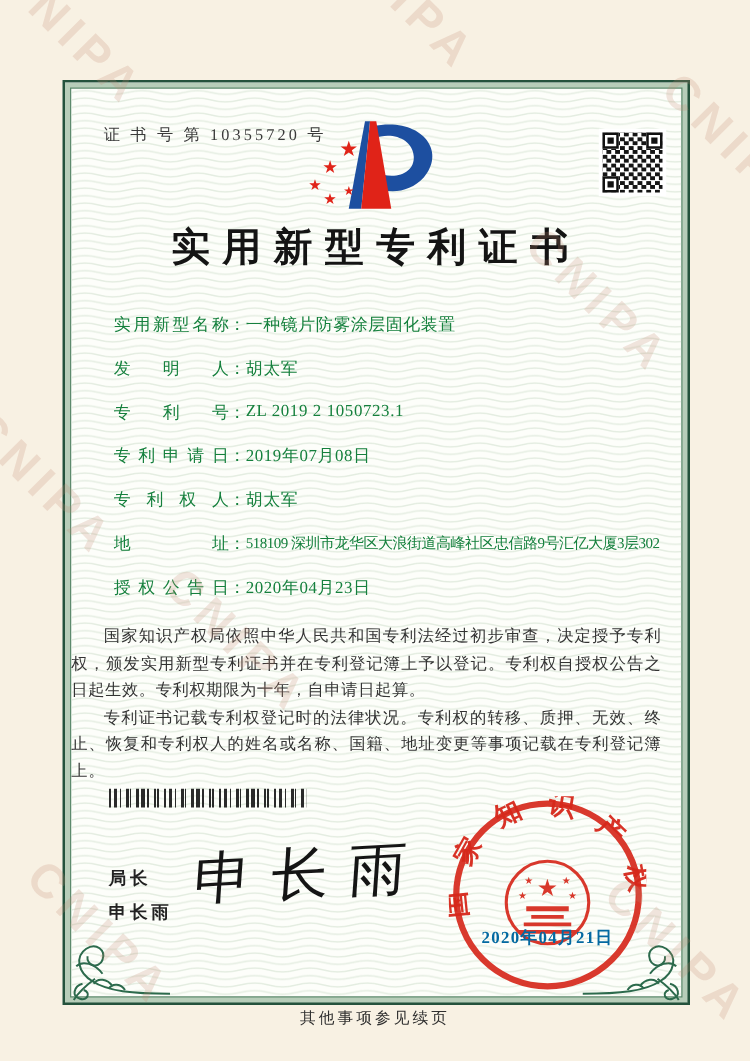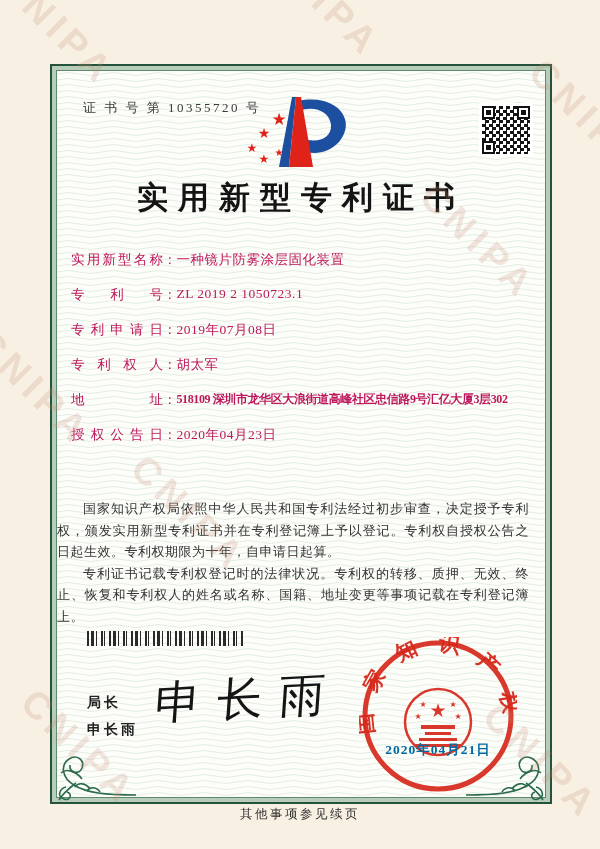--- a/index.html
+++ b/index.html
@@ -45,26 +45,26 @@
     background:repeating-conic-gradient(#151515 0% 25%, #fff 0% 50%);
     background-size:7px 7px;}
   .fp{position:absolute;width:13px;height:13px;border:2px solid #111;background:#fff;box-sizing:border-box;}
   .fp::after{content:"";position:absolute;inset:2px;background:#111;}
   .fp.tl{left:0;top:0}.fp.tr{right:0;top:0}.fp.bl{left:0;bottom:0}
 
   .title{position:absolute;top:106px;left:0;width:100%;text-align:center;
     font-size:31px;font-weight:600;letter-spacing:10px;color:#141414;white-space:nowrap;}
 
   
-  .fields{position:absolute;left:14px;right:22px;top:180px;font-size:13.5px;color:#be185d;}
+  .fields{position:absolute;left:34px;right:22px;top:180px;font-size:13.5px;color:#15803d;}
   .frow{height:22px;margin-bottom:13px;white-space:nowrap;}
   .flabel{display:inline-block;width:92px;text-align:justify;text-align-last:justify;vertical-align:top;}
   .colon{display:inline-block;vertical-align:top;}
   .fval{letter-spacing:.5px;}
-  .fval.tight{font-size:12px;letter-spacing:-0.4px;font-weight:bold;}
+  .fval.tight{font-size:12px;letter-spacing:-0.4px;}
   .frow-grant{display:flex;}
   .grant-left{width:230px;white-space:nowrap;}
   .grant-right{white-space:nowrap;}
 
   
   .paras{position:absolute;left:0;right:16px;top:427px;
     font-size:13px;line-height:21.5px;text-align:justify;letter-spacing:.5px;color:#333;}
   .paras p{margin:0;text-indent:2em;}
 
   
@@ -145,20 +145,23 @@
         <div class="fp tr"></div>
         <div class="fp bl"></div>
       </div>
     </div>
 
     <div class="title">实用新型专利证书</div>
 
     <div class="fields">
       <div class="frow">
         <span class="flabel">实用新型名称</span><span class="colon">：</span><span class="fval">一种镜片防雾涂层固化装置</span>
+      </div>
+      <div class="frow">
+        <span class="flabel">发明人</span><span class="colon">：</span><span class="fval">胡太军</span>
       </div>
       <div class="frow">
         <span class="flabel">专利号</span><span class="colon">：</span><span class="fval">ZL 2019 2 1050723.1</span>
       </div>
       <div class="frow">
         <span class="flabel">专利申请日</span><span class="colon">：</span><span class="fval">2019年07月08日</span>
       </div>
       <div class="frow">
         <span class="flabel">专利权人</span><span class="colon">：</span><span class="fval">胡太军</span>
       </div>

